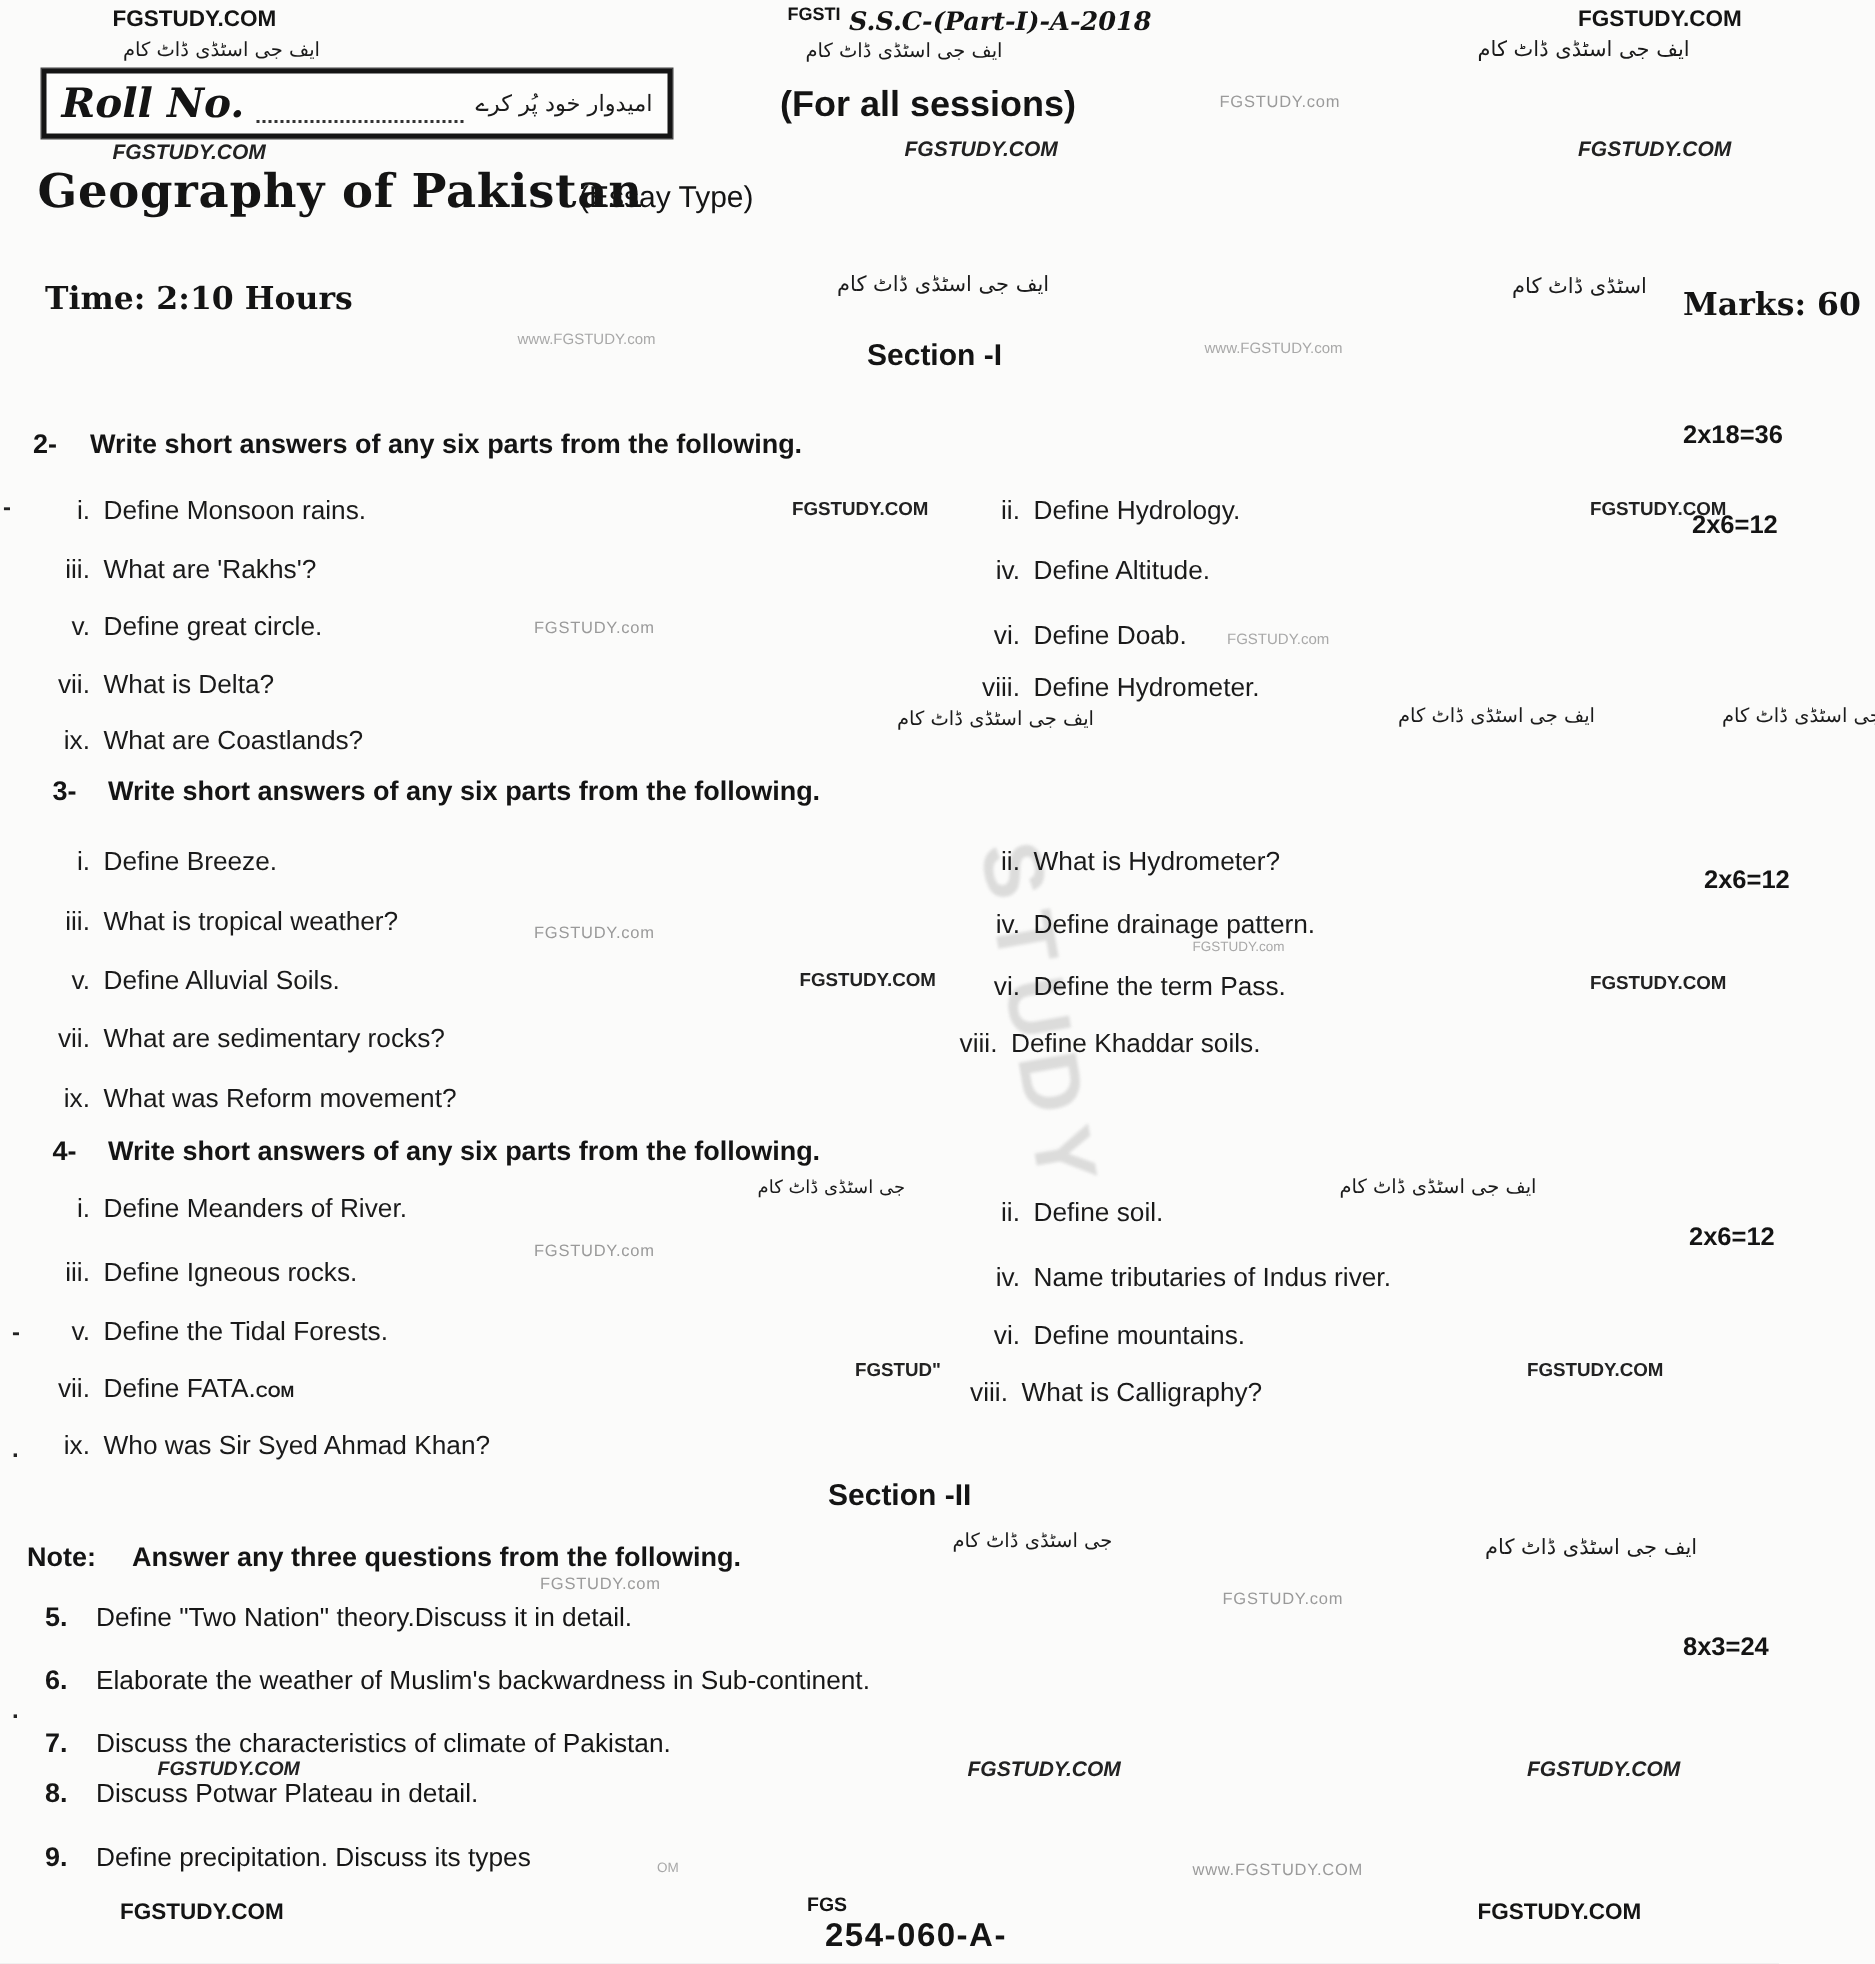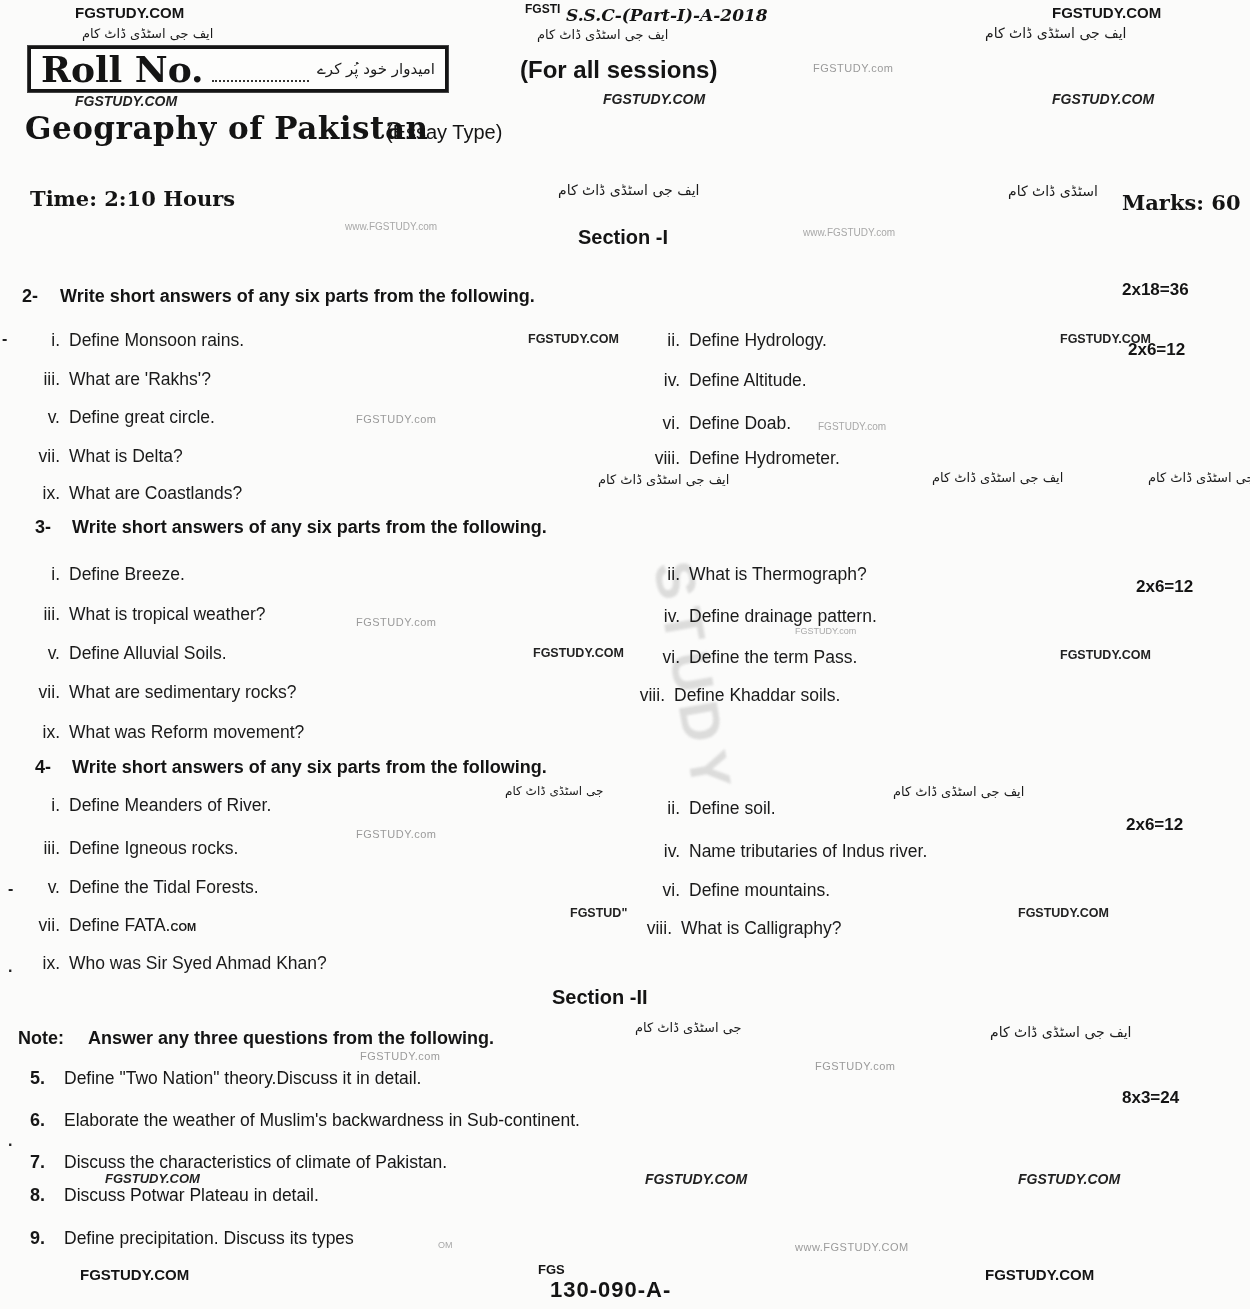--- a/index.html
+++ b/index.html
@@ -17,21 +17,21 @@
   .urdu{font-family:"DejaVu Sans",sans-serif;direction:rtl;font-size:13px;color:#1b1b1b;}
   .h-title{font-family:"DejaVu Serif","Liberation Serif",serif;font-weight:bold;font-size:31px;letter-spacing:.5px;}
   .q-head{font-weight:bold;font-size:18px;}
   .q-marks{font-weight:bold;font-size:17px;margin-top:48px;}
   .item{display:flex;align-items:baseline;font-size:17.5px;color:#1a1a1a;}
   .item .rn{display:inline-block;width:40px;text-align:right;margin-right:9px;}
   .longq{display:flex;align-items:baseline;font-size:17.5px;color:#161616;}
   .longq .qn{display:inline-block;width:26px;font-weight:bold;font-size:18px;margin-right:8px;}
   .rollbox{position:absolute;left:28px;top:46px;width:420px;height:46px;border:3px solid #151515;
     box-shadow:0 0 0 1px #444;display:flex;align-items:center;padding:0 10px;box-sizing:border-box;background:#fdfdfc;}
-  .roll-label{font-family:"DejaVu Serif","Liberation Serif",serif;font-weight:bold;font-size:36px;}
+  .roll-label{font-family:"DejaVu Serif","Liberation Serif",serif;font-weight:bold;font-style:italic;font-size:27px;}
   .roll-line{flex:1;border-bottom:2px dotted #333;height:24px;margin:0 8px;}
   .ghost{position:absolute;left:705px;top:556px;transform:rotate(80deg);transform-origin:left top;
     font-size:56px;font-weight:bold;letter-spacing:10px;color:rgba(110,110,110,.22);filter:blur(1px);}
   sup.wmsup{font-size:11px;font-weight:bold;}
   .stray{color:#222;font-weight:bold;}
 </style>
 </head>
 <body>
 
 <div id="page">
@@ -131,21 +131,21 @@
   <span class="abs q-marks" style="left:1136px;top:529px;">2x6=12</span>
 
   <span class="ghost">STUDY</span>
 
   <span class="abs item" style="left:20px;top:564px;">
       <span class="rn">i.</span>
       <span>Define Breeze.</span>
     </span>
   <span class="abs item" style="left:640px;top:564px;">
       <span class="rn">ii.</span>
-      <span>What is Thermograph?</span>
+      <span>What is Hydrometer?</span>
     </span>
 
   <span class="abs item" style="left:20px;top:604px;">
       <span class="rn">iii.</span>
       <span>What is tropical weather?</span>
     </span>
   <span class="abs wm-g" style="left:356px;top:616px;">FGSTUDY.com</span>
   <span class="abs item" style="left:640px;top:606px;">
       <span class="rn">iv.</span>
       <span>Define drainage pattern.</span>
@@ -265,16 +265,16 @@
     </span>
   <span class="abs longq" style="left:30px;top:1228px;">
       <span class="qn">9.</span>
       <span>Define precipitation. Discuss its types</span>
     </span>
   <span class="abs wm-g2" style="left:438px;top:1240px;font-size:9px;">OM</span>
   <span class="abs wm-g" style="left:795px;top:1241px;">www.FGSTUDY.COM</span>
 
   <span class="abs sans-b" style="left:80px;top:1266px;font-size:15px;">FGSTUDY.COM</span>
   <span class="abs sans-b" style="left:538px;top:1262px;font-size:13px;">FGS</span>
-  <span class="abs" style="left:550px;top:1277px;font-size:22px;font-weight:bold;letter-spacing:1px;">130-090-A-</span>
+  <span class="abs" style="left:550px;top:1277px;font-size:22px;font-weight:bold;letter-spacing:1px;">254-060-A-</span>
   <span class="abs sans-b" style="left:985px;top:1266px;font-size:15px;">FGSTUDY.COM</span>
 
 </div>
 
 </body></html>

